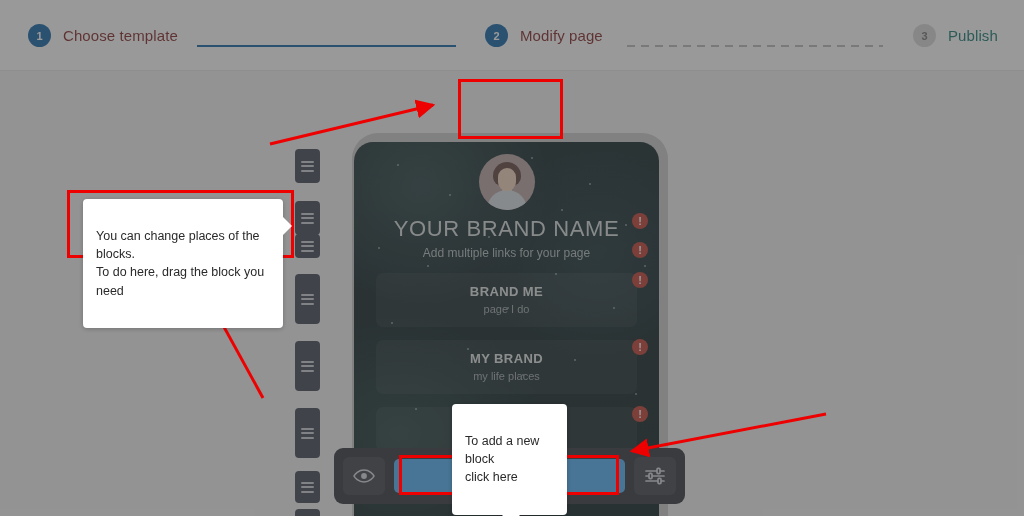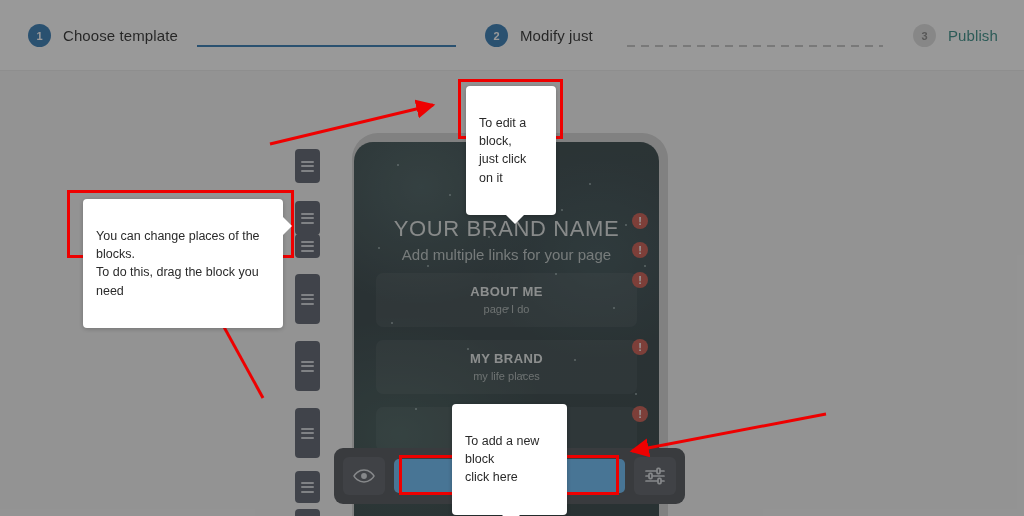--- a/index.html
+++ b/index.html
@@ -31,21 +31,21 @@
     width: 23px; height: 23px; border-radius: 50%;
     display: flex; align-items: center; justify-content: center;
     font-size: 11px; font-weight: bold; color: #ffffff;
     background: #0b5fa5;
     flex: none;
   }
   .step-num.inactive { background: #d8d8d8; color: #6f6f6f; }
   .step-label {
     margin-left: 12px;
     font-size: 15px;
-    color: #000000;
+    color: #7f1d1d;
     letter-spacing: .1px;
   }
   .step-label.inactive { color: #0f766e; }
 
   .step1 { position: absolute; left: 28px; top: 24px; }
   .step2 { position: absolute; left: 485px; top: 24px; }
   .step3 { position: absolute; left: 913px; top: 24px; }
 
   .connector { position: absolute; top: 45px; height: 2px; }
   .connector.solid {
@@ -139,21 +139,21 @@
   .brand-name {
     position: absolute; left: 0; right: 0; top: 74px;
     text-align: center;
     font-size: 22px; letter-spacing: .6px;
     color: #d9dedd;
     font-weight: 300;
   }
   .brand-sub {
     position: absolute; left: 0; right: 0; top: 104px;
     text-align: center;
-    font-size: 15px; color: #b3bdbc;
+    font-size: 12px; color: #b3bdbc;
   }
 
   .link-block {
     position: absolute; left: 22px; right: 22px;
     background: rgba(255,255,255,.055);
     border-radius: 7px;
     padding: 11px 0 12px;
     text-align: center;
   }
   .link-block .t {
@@ -271,21 +271,21 @@
     <div class="connector solid"></div>
     <div class="connector dashed"></div>
 
     <div class="step step1">
       <div class="step-num">1</div>
       <div class="step-label">Choose template</div>
     </div>
 
     <div class="step step2">
       <div class="step-num">2</div>
-      <div class="step-label">Modify just</div>
+      <div class="step-label">Modify page</div>
     </div>
 
     <div class="step step3">
       <div class="step-num inactive">3</div>
       <div class="step-label inactive">Publish</div>
     </div>
   </div>
 
   <div class="canvas">
 
@@ -376,21 +376,21 @@
           <span class="hair"></span>
           <span class="neck"></span>
           <span class="body"></span>
           <span class="face"></span>
         </div>
 
         <div class="brand-name">YOUR BRAND NAME</div>
         <div class="brand-sub">Add multiple links for your page</div>
 
         <div class="link-block block-1">
-          <div class="t">ABOUT ME</div>
+          <div class="t">BRAND ME</div>
           <div class="s">page I do</div>
         </div>
         <div class="link-block block-2">
           <div class="t">MY BRAND</div>
           <div class="s">my life places</div>
         </div>
         <div class="link-block block-3" style="height:44px"></div>
       </div>
 
       <div class="warn" style="left:280px; top:80px;">!</div>
@@ -435,29 +435,24 @@
     </defs>
     <line x1="270" y1="144" x2="433" y2="105" stroke="#ee0000" stroke-width="3" marker-end="url(#ah)"></line>
     <line x1="263" y1="398" x2="185" y2="256" stroke="#ee0000" stroke-width="3" marker-end="url(#ah)"></line>
     <line x1="826" y1="414" x2="632" y2="451" stroke="#ee0000" stroke-width="3" marker-end="url(#ah)"></line>
   </svg>
 
   <div class="hl hl-edit"></div>
   <div class="hl hl-drag"></div>
   <div class="hl hl-add"></div>
 
-  <div class="tooltip tt-edit">
-    <span>To edit a block,
-just click on it</span>
-    <span class="tail"></span>
-  </div>
 
   <div class="tooltip tt-drag">
     <span>You can change places of the blocks.
-To do this, drag the block you need</span>
+To do here, drag the block you need</span>
     <span class="tail"></span>
   </div>
 
   <div class="tooltip tt-add">
     <span>To add a new block
 click here</span>
     <span class="tail"></span>
   </div>
 
 </div>

